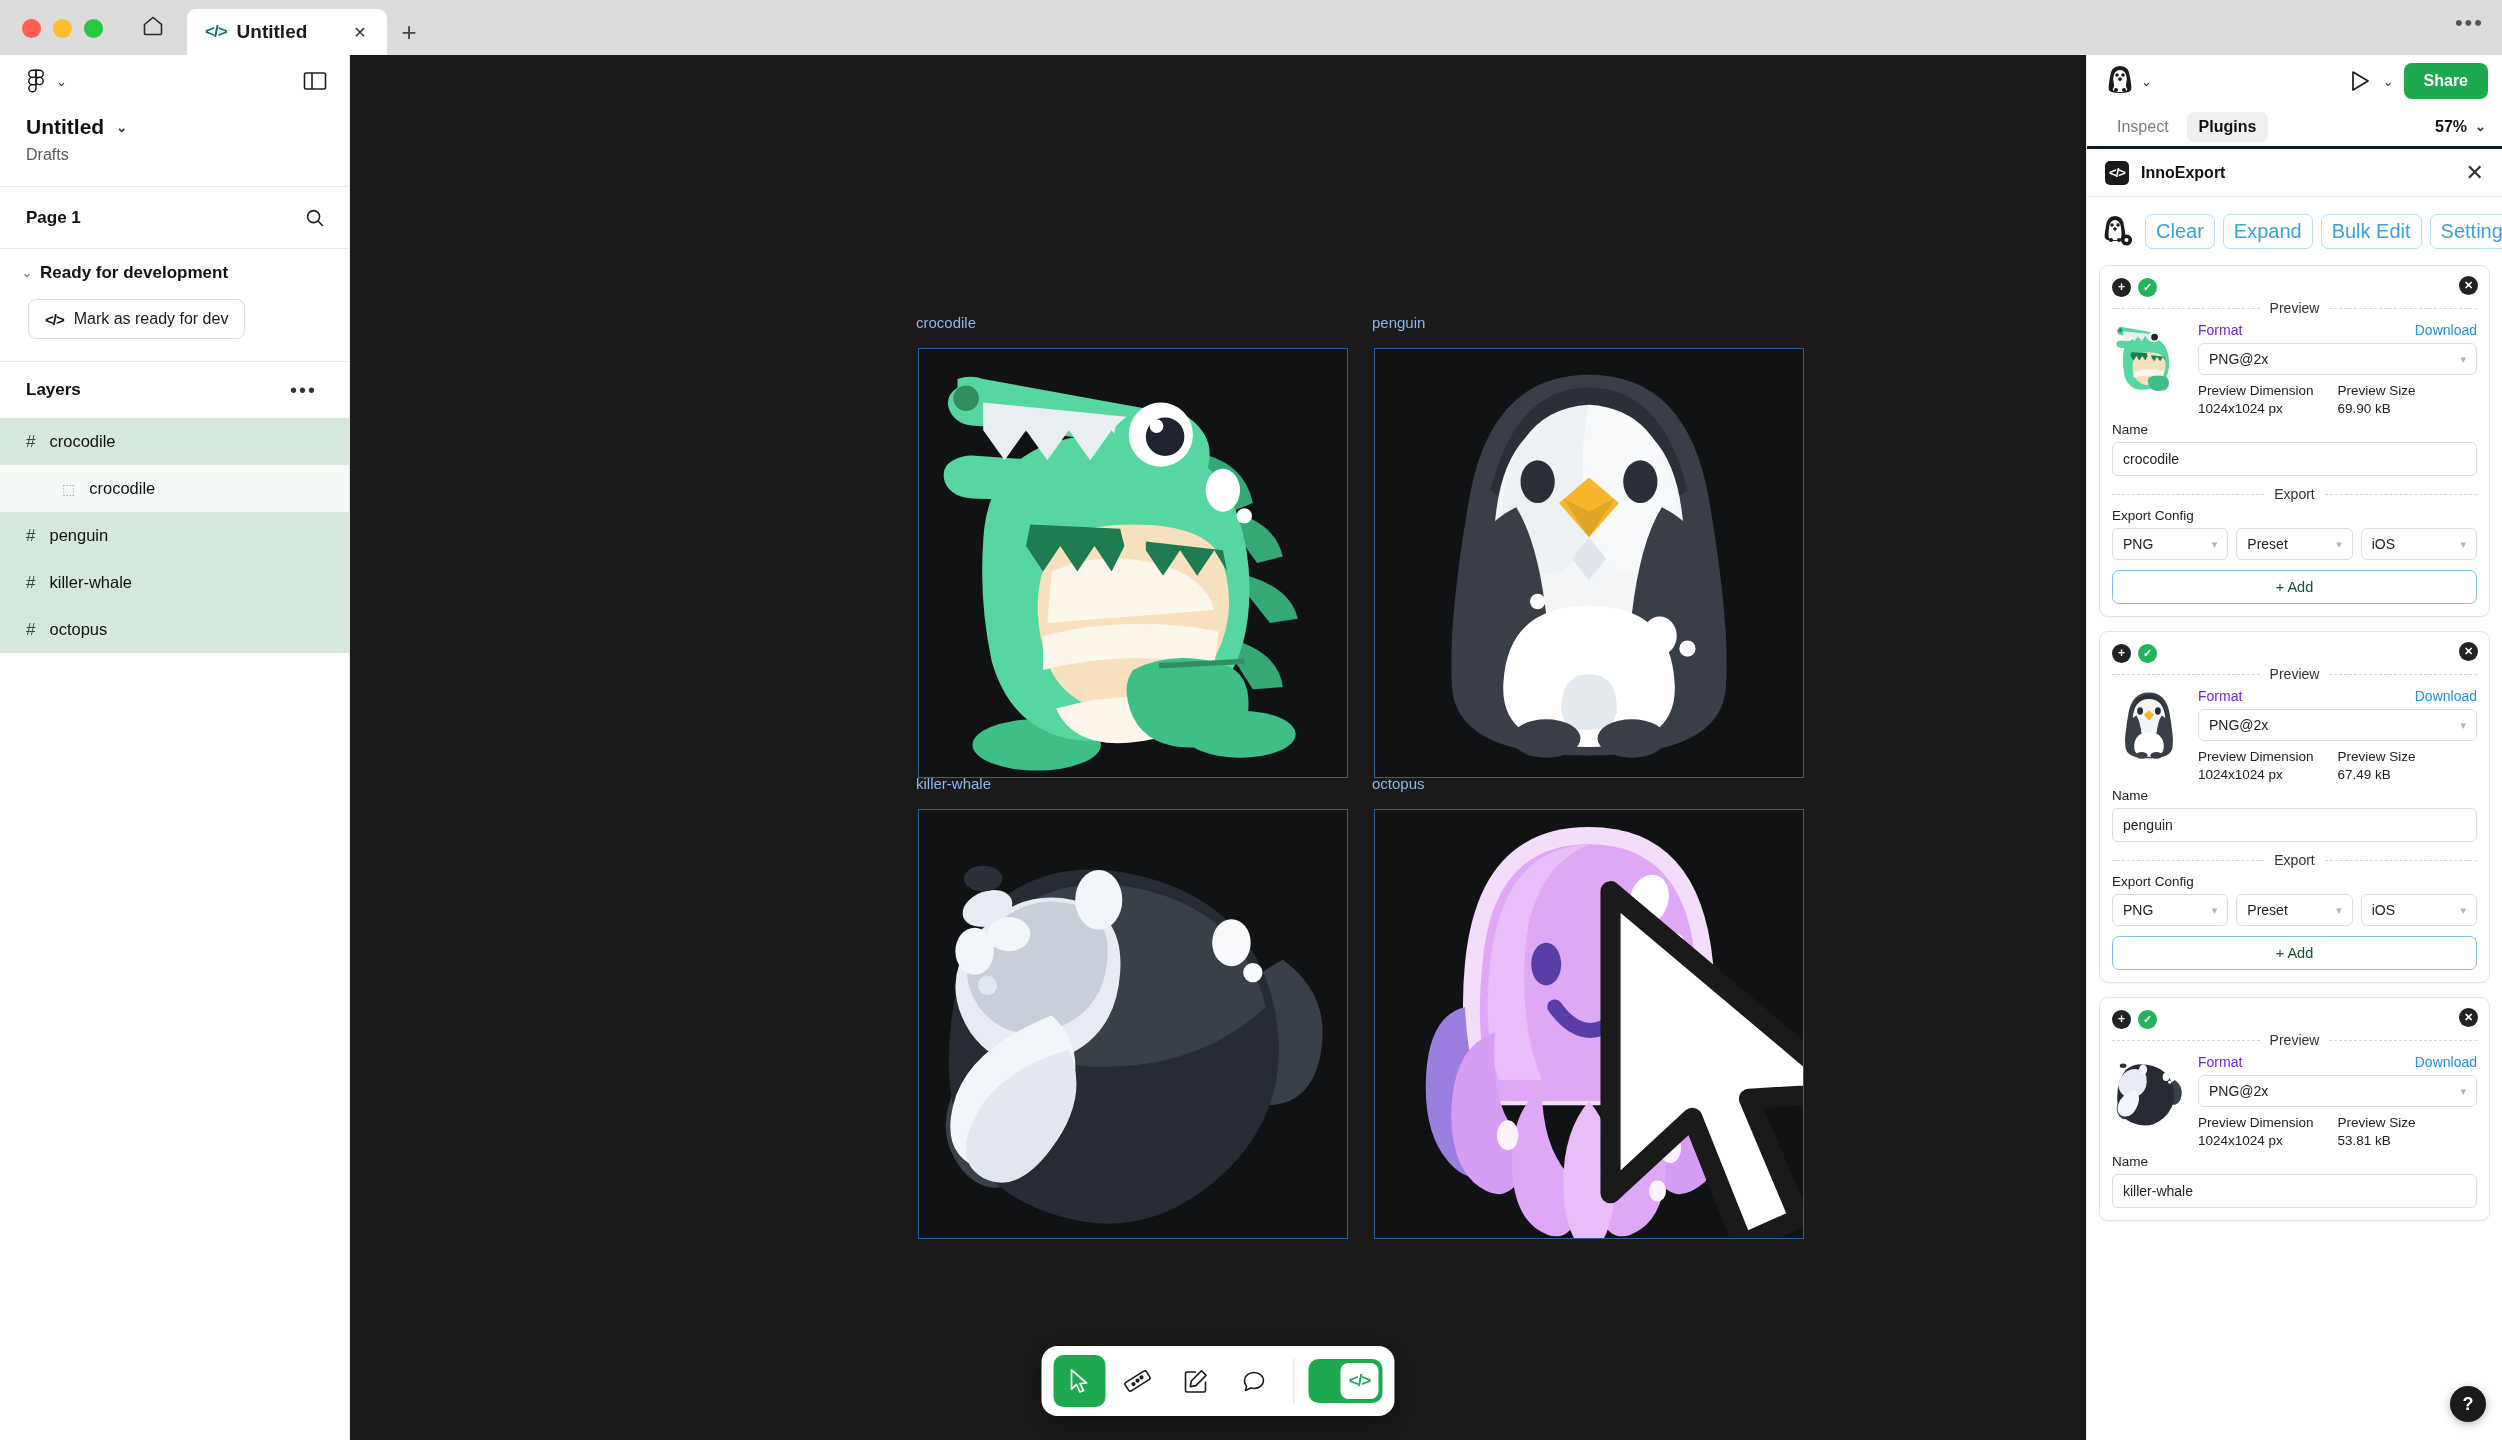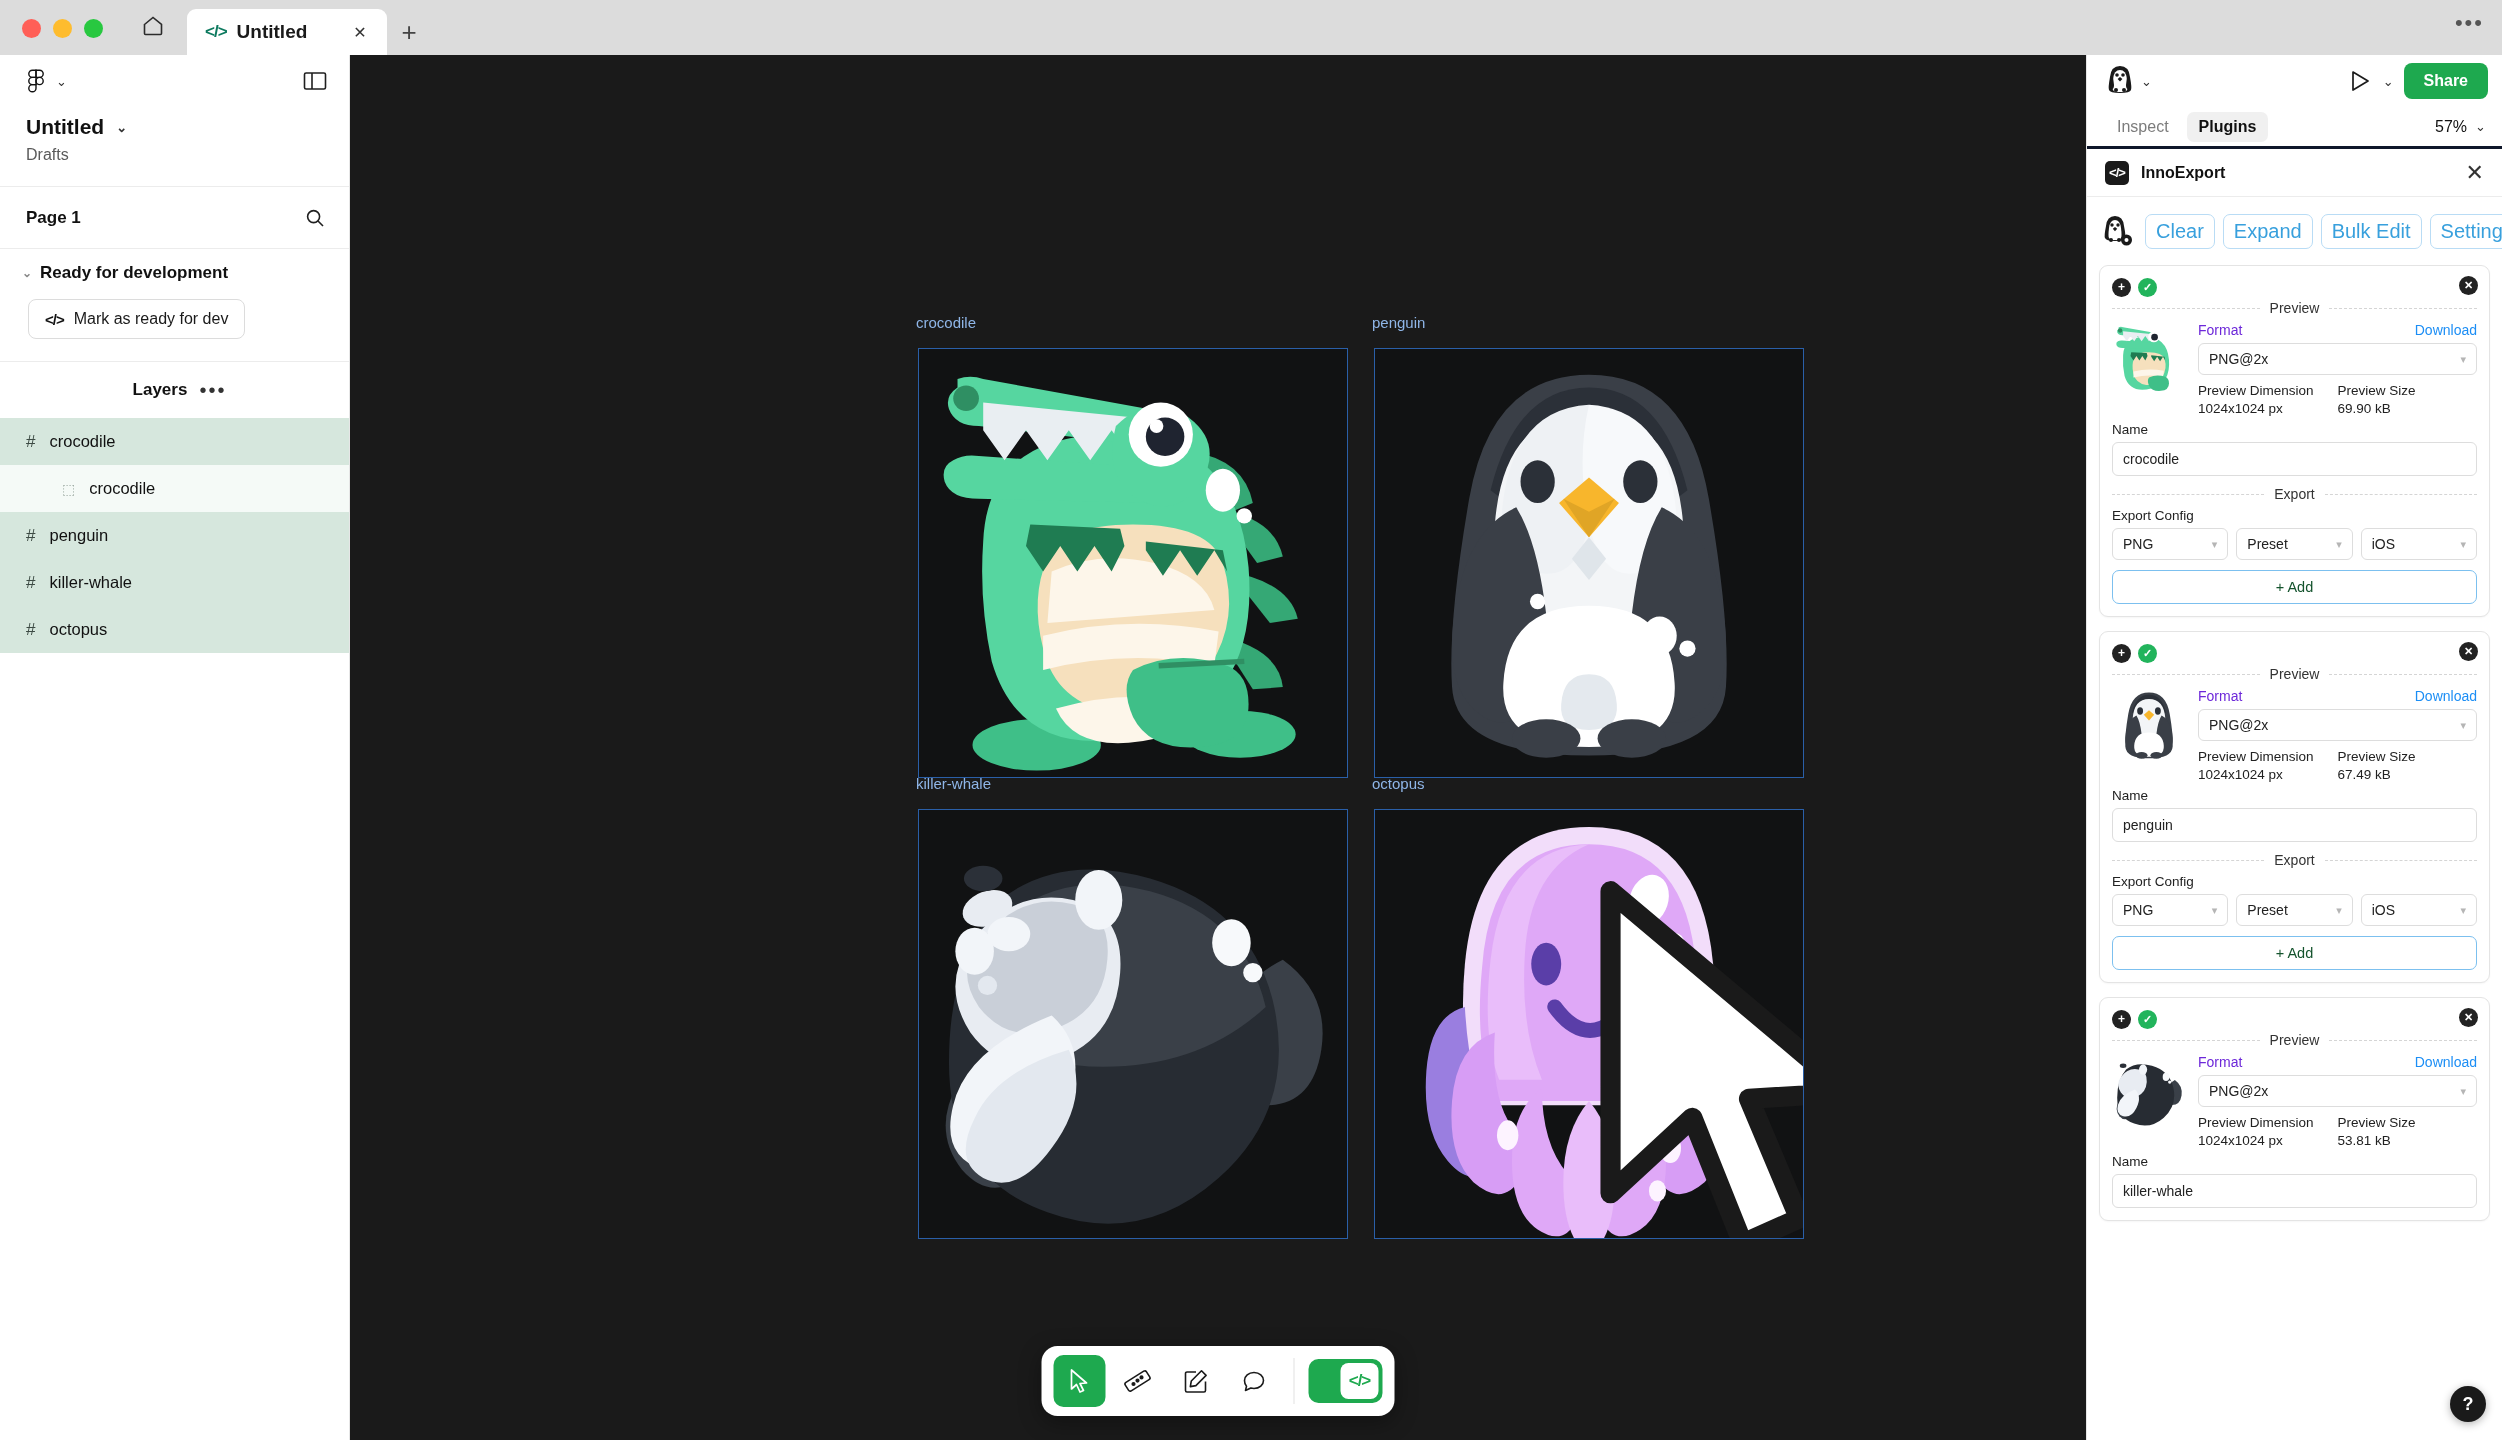--- a/index.html
+++ b/index.html
@@ -90,21 +90,21 @@
   .lp-rfd-chev { color: #888; font-size: 12px; }
   .mark-ready {
     margin: 16px 0 0 12px;
     border: 1px solid #dcdcdc; border-radius: 8px;
     padding: 10px 16px; display: inline-flex; align-items: center; gap: 10px;
     font-size: 16px; color: #1a1a1a; background: #fff;
   }
   .mark-ready-icon { color: #111; font-size: 15px; font-weight: 700; letter-spacing:-1px;}
   .lp-layers-head {
     height: 56px; display: flex; align-items: center;
-    justify-content: center; padding: 0 16px 0 26px; gap: 12px;
+    justify-content: space-between; padding: 0 32px 0 26px; gap: 12px;
   }
   .lp-layers-title { font-size: 17px; font-weight: 700; color: #111; }
   .lp-dots { color: #333; font-size: 20px; letter-spacing: 2px; line-height: 1; }
   .layer-list { display: flex; flex-direction: column; }
   .layer {
     height: 47px; display: flex; align-items: center; gap: 14px;
     padding-left: 26px; font-size: 16.5px; color: #111;
     background: #d6e7dd;
   }
   .layer.sub { padding-left: 62px; background: #f5faf7; }
@@ -170,21 +170,21 @@
     padding: 9px 20px; font-size: 16px; font-weight: 700;
   }
   .rp-tabs {
     height: 42px; display: flex; align-items: center;
     justify-content: space-between; padding: 0 16px 0 18px;
     border-bottom: 3px solid #0f172a;
   }
   .rp-tabs-left { display: flex; align-items: center; gap: 6px; }
   .rp-tab { font-size: 16px; color: #7c7c7c; padding: 6px 12px; border-radius: 7px; }
   .rp-tab.active { color: #111; font-weight: 700; background: #f0f0f0; }
-  .zoomlevel { display: flex; align-items: center; gap: 8px; font-size: 16px; color: #111; font-weight:400;justify-content:space-between; }
+  .zoomlevel { display: flex; align-items: center; gap: 8px; font-size: 16px; color: #111; font-weight:700;justify-content:space-between; }
 
   .plugin-head {
     height: 48px; display: flex; align-items: center;
     justify-content: space-between; padding: 0 18px 0 18px;
     border-bottom: 1px solid #ececec;
   }
   .plugin-head-left { display: flex; align-items: center; gap: 12px; }
   .plugin-badge {
     width: 24px; height: 24px; border-radius: 5px; background: #1a1a1a;
     color: #fff; font-size: 13px; font-weight: 700; letter-spacing:-1px;

